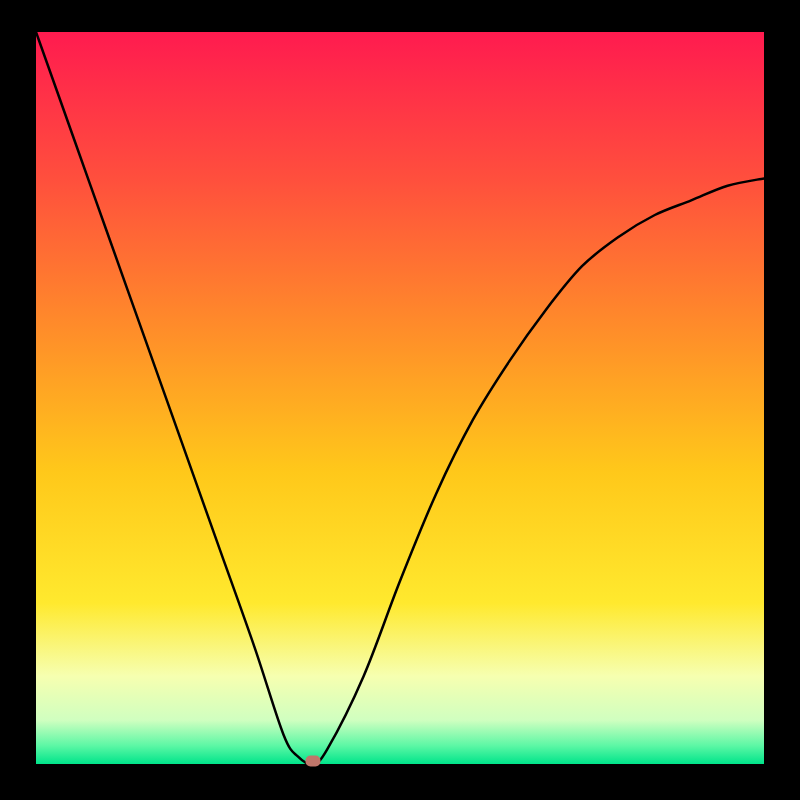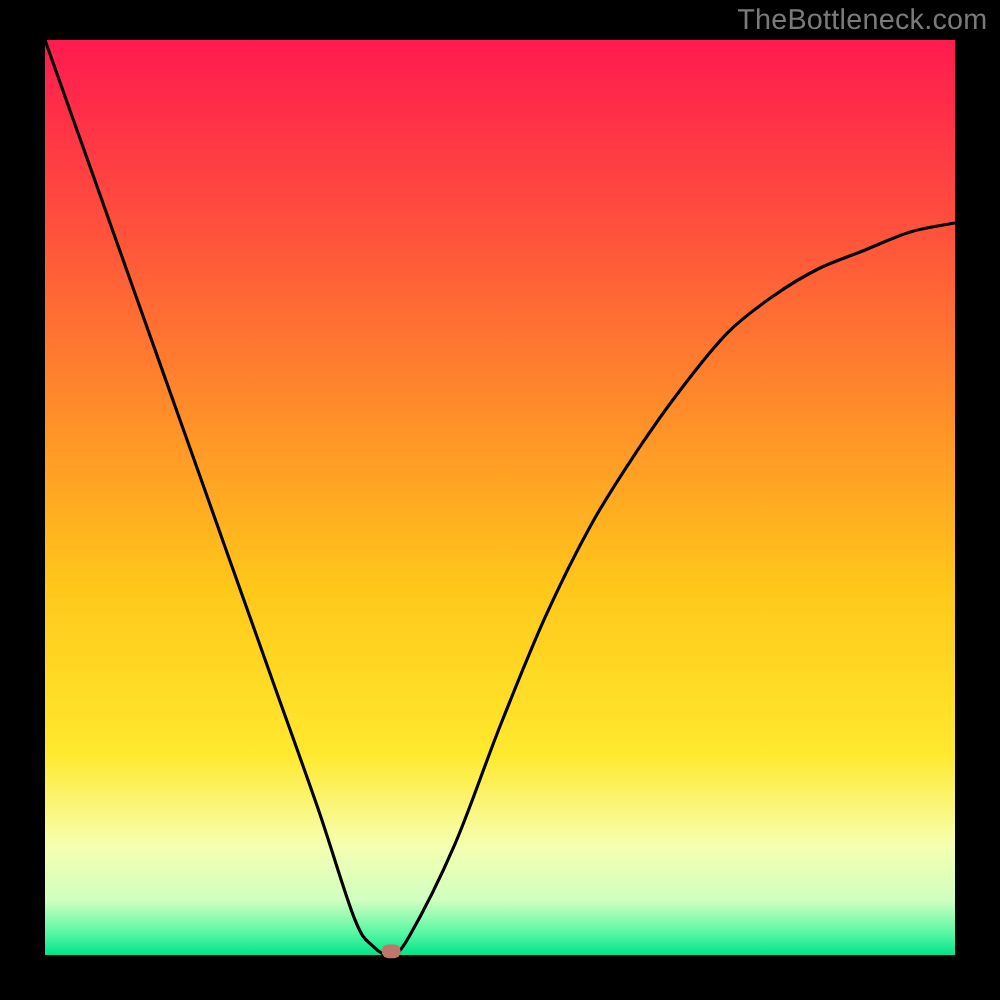--- a/index.html
+++ b/index.html
@@ -50,21 +50,20 @@
     background: #c0766a;
     transform: translate(-50%, -50%);
     z-index: 3;
   }
 </style>
 </head>
 <body>
 
 <div class="frame">
 
-  <div class="watermark">TheBottleneck.com</div>
 
   <div class="plot-wrap">
 
     <svg class="gradient" viewBox="0 0 728 732" preserveAspectRatio="none">
       <defs>
         <linearGradient id="bgGrad" x1="0" y1="0" x2="0" y2="1">
             <stop offset="0%" stop-color="#ff1b4f"></stop>
             <stop offset="20%" stop-color="#ff4f3d"></stop>
             <stop offset="40%" stop-color="#ff8b2a"></stop>
             <stop offset="60%" stop-color="#ffc81a"></stop>

